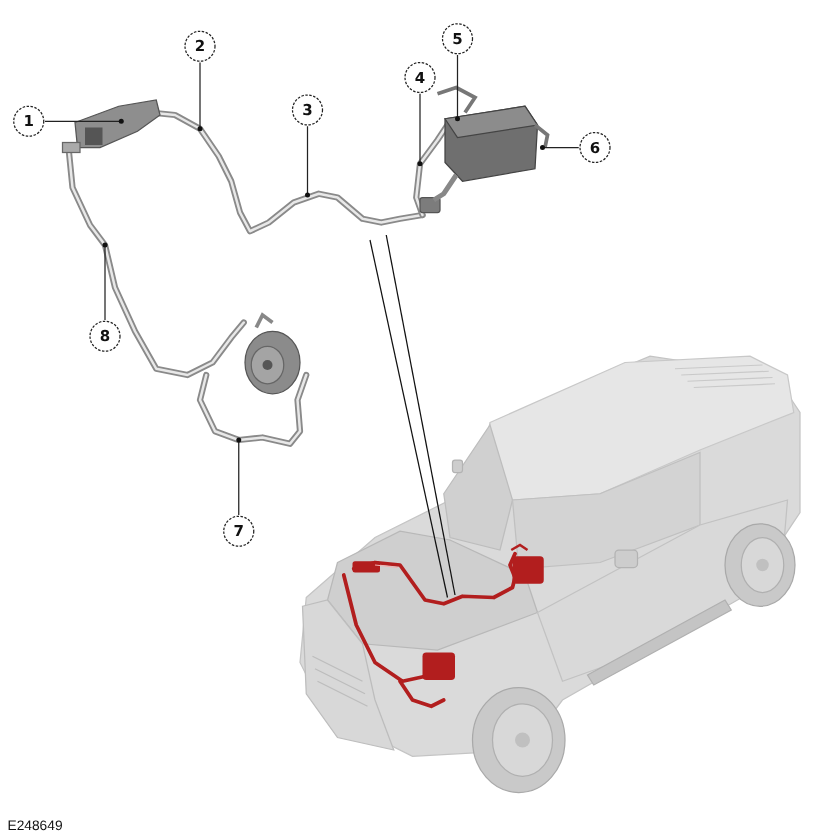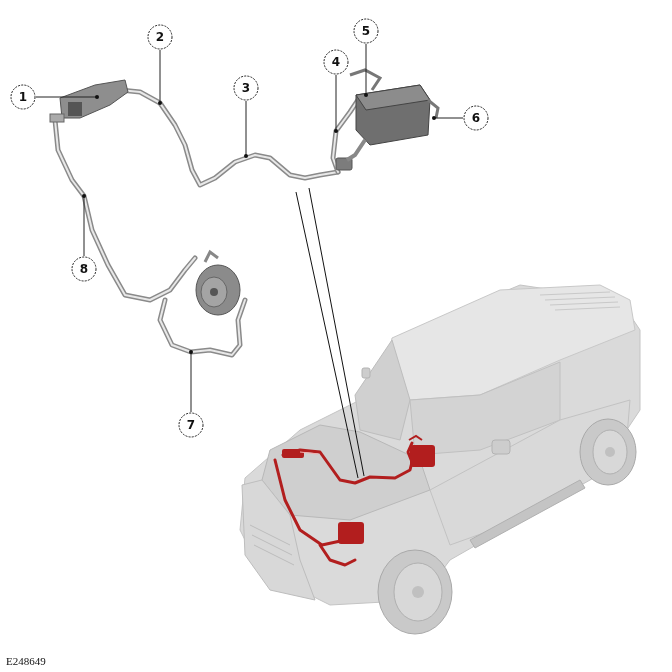--- a/index.html
+++ b/index.html
@@ -6,21 +6,21 @@
   body { width:672px; height:672px; position:relative; overflow:hidden; font-family:"Liberation Sans", sans-serif; }
   #diagram { position:absolute; left:0; top:0; width:672px; height:672px; }
   .callout-circle { fill:#ffffff; stroke:#222; stroke-width:1; stroke-dasharray:2 1.2; }
   .callout-text { font-family:"DejaVu Sans", sans-serif; font-weight:bold; font-size:12px; fill:#111; text-anchor:middle; dominant-baseline:central; }
   .leader { stroke:#222; stroke-width:1; fill:none; }
   .dot { fill:#111; }
   .cable { fill:none; stroke:#8a8a8a; stroke-width:5; stroke-linecap:round; stroke-linejoin:round; }
   .cable-hi { fill:none; stroke:#e8e8e8; stroke-width:2; stroke-linecap:round; stroke-linejoin:round; }
   .red-cable { fill:none; stroke:#b21e1e; stroke-width:3; stroke-linecap:round; stroke-linejoin:round; }
   .red-cable-hi { fill:none; stroke:#f2b0b0; stroke-width:1; }
-  #figure-id { position:absolute; left:6px; top:655px; font-family:Liberation Serif, serif; font-size:11px; color:#111; }
+  #figure-id { position:absolute; left:6px; top:655px; font-family:Liberation Sans, sans-serif; font-size:11px; color:#111; }
 </style>
 </head>
 <body>
 
 <svg id="diagram" viewBox="0 0 672 672" xmlns="http://www.w3.org/2000/svg">
 
   <g>
 
     <path d="M245 478 L300 430 L360 400 L400 335 L520 285 L620 300 L640 330 L640 410 L600 470 L520 520 L450 560 L420 600 L330 605 L260 570 L240 530 Z" fill="#dadada" stroke="#c4c4c4" stroke-width="1"></path>
 

